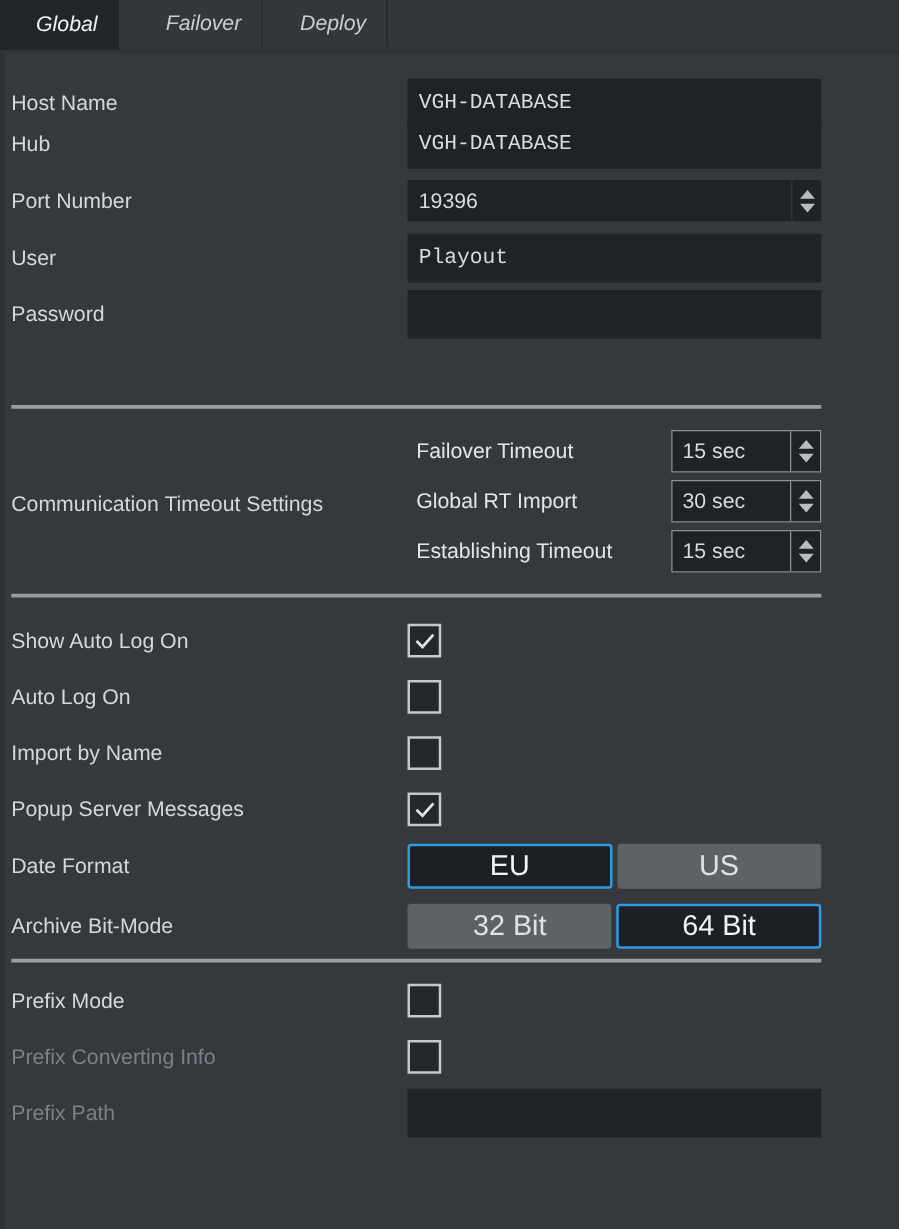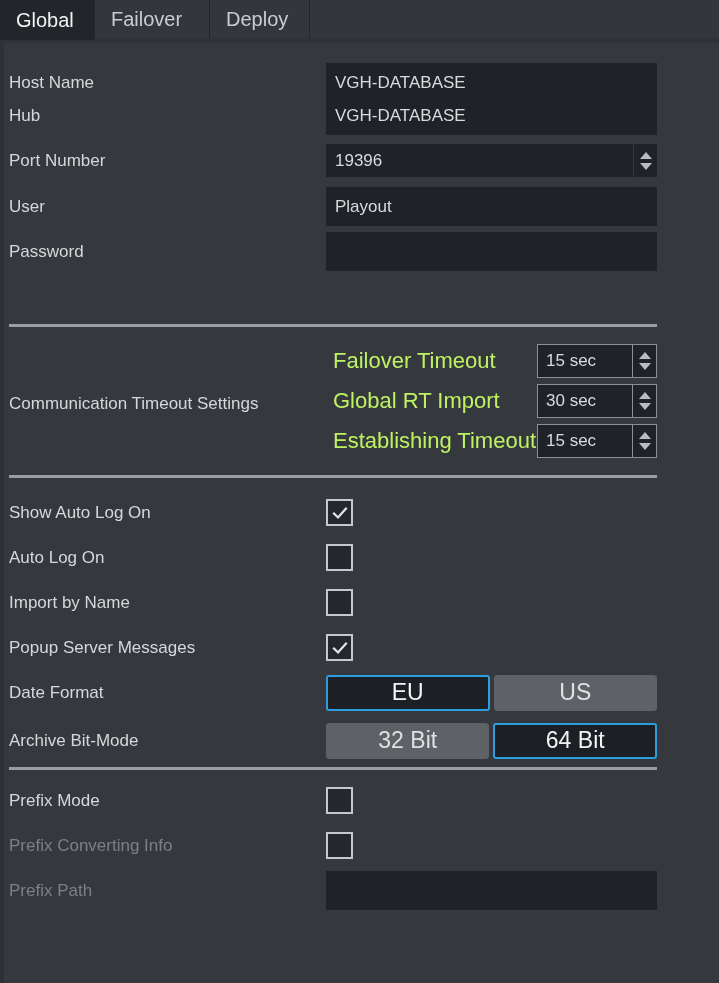--- a/index.html
+++ b/index.html
@@ -32,29 +32,30 @@
     width: 719px;
     height: 40px;
     background: #2f3338;
     display: flex;
     align-items: stretch;
   }
   .tab {
     position: relative;
     display: flex;
     align-items: center;
-    justify-content: flex-start;
-    font-size: 20px;
+    justify-content: flex-end;
+    font-size: 17px;
     color: #c9cdd1;
     background: #33373c;
     border-right: 1px solid #23262a;
     box-sizing: border-box;
     cursor: pointer;
     padding: 0 16px;
     height: 38px;
+    font-style: italic;
   }
   .tab.active {
     background: #222529;
     color: #f0f2f3;
     height: 40px;
     border-right: 1px solid #23262a;
   }
   .tab-0 { width: 95px; }
   .tab-1 { width: 115px; }
   .tab-2 { width: 100px; }
@@ -104,21 +105,21 @@
   
   .field {
     position: absolute;
     left: 322px;
     width: 331px;
     height: 39px;
     background: #1f2227;
     border: none;
     outline: none;
     color: #d8dadd;
-    font-family: Liberation Sans, sans-serif;
+    font-family: Liberation Mono, monospace;
     font-size: 17px;
     padding: 0 9px;
     box-sizing: border-box;
   }
   .field.dim {
     background: #1f2227;
   }
 
   
   .spinbox {
@@ -182,22 +183,22 @@
   }
   .timeout-row {
     position: absolute;
     left: 0;
     width: 715px;
     height: 40px;
   }
   .timeout-name {
     position: absolute;
     left: 329px;
-    font-size: 22px;
-    color: #bef264;
+    font-size: 17px;
+    color: #e5e5e5;
     white-space: nowrap;
     line-height: 40px;
   }
   .timeout-spin {
     position: absolute;
     left: 533px;
     top: 3px;
     width: 120px;
     height: 34px;
     background: #1f2227;

